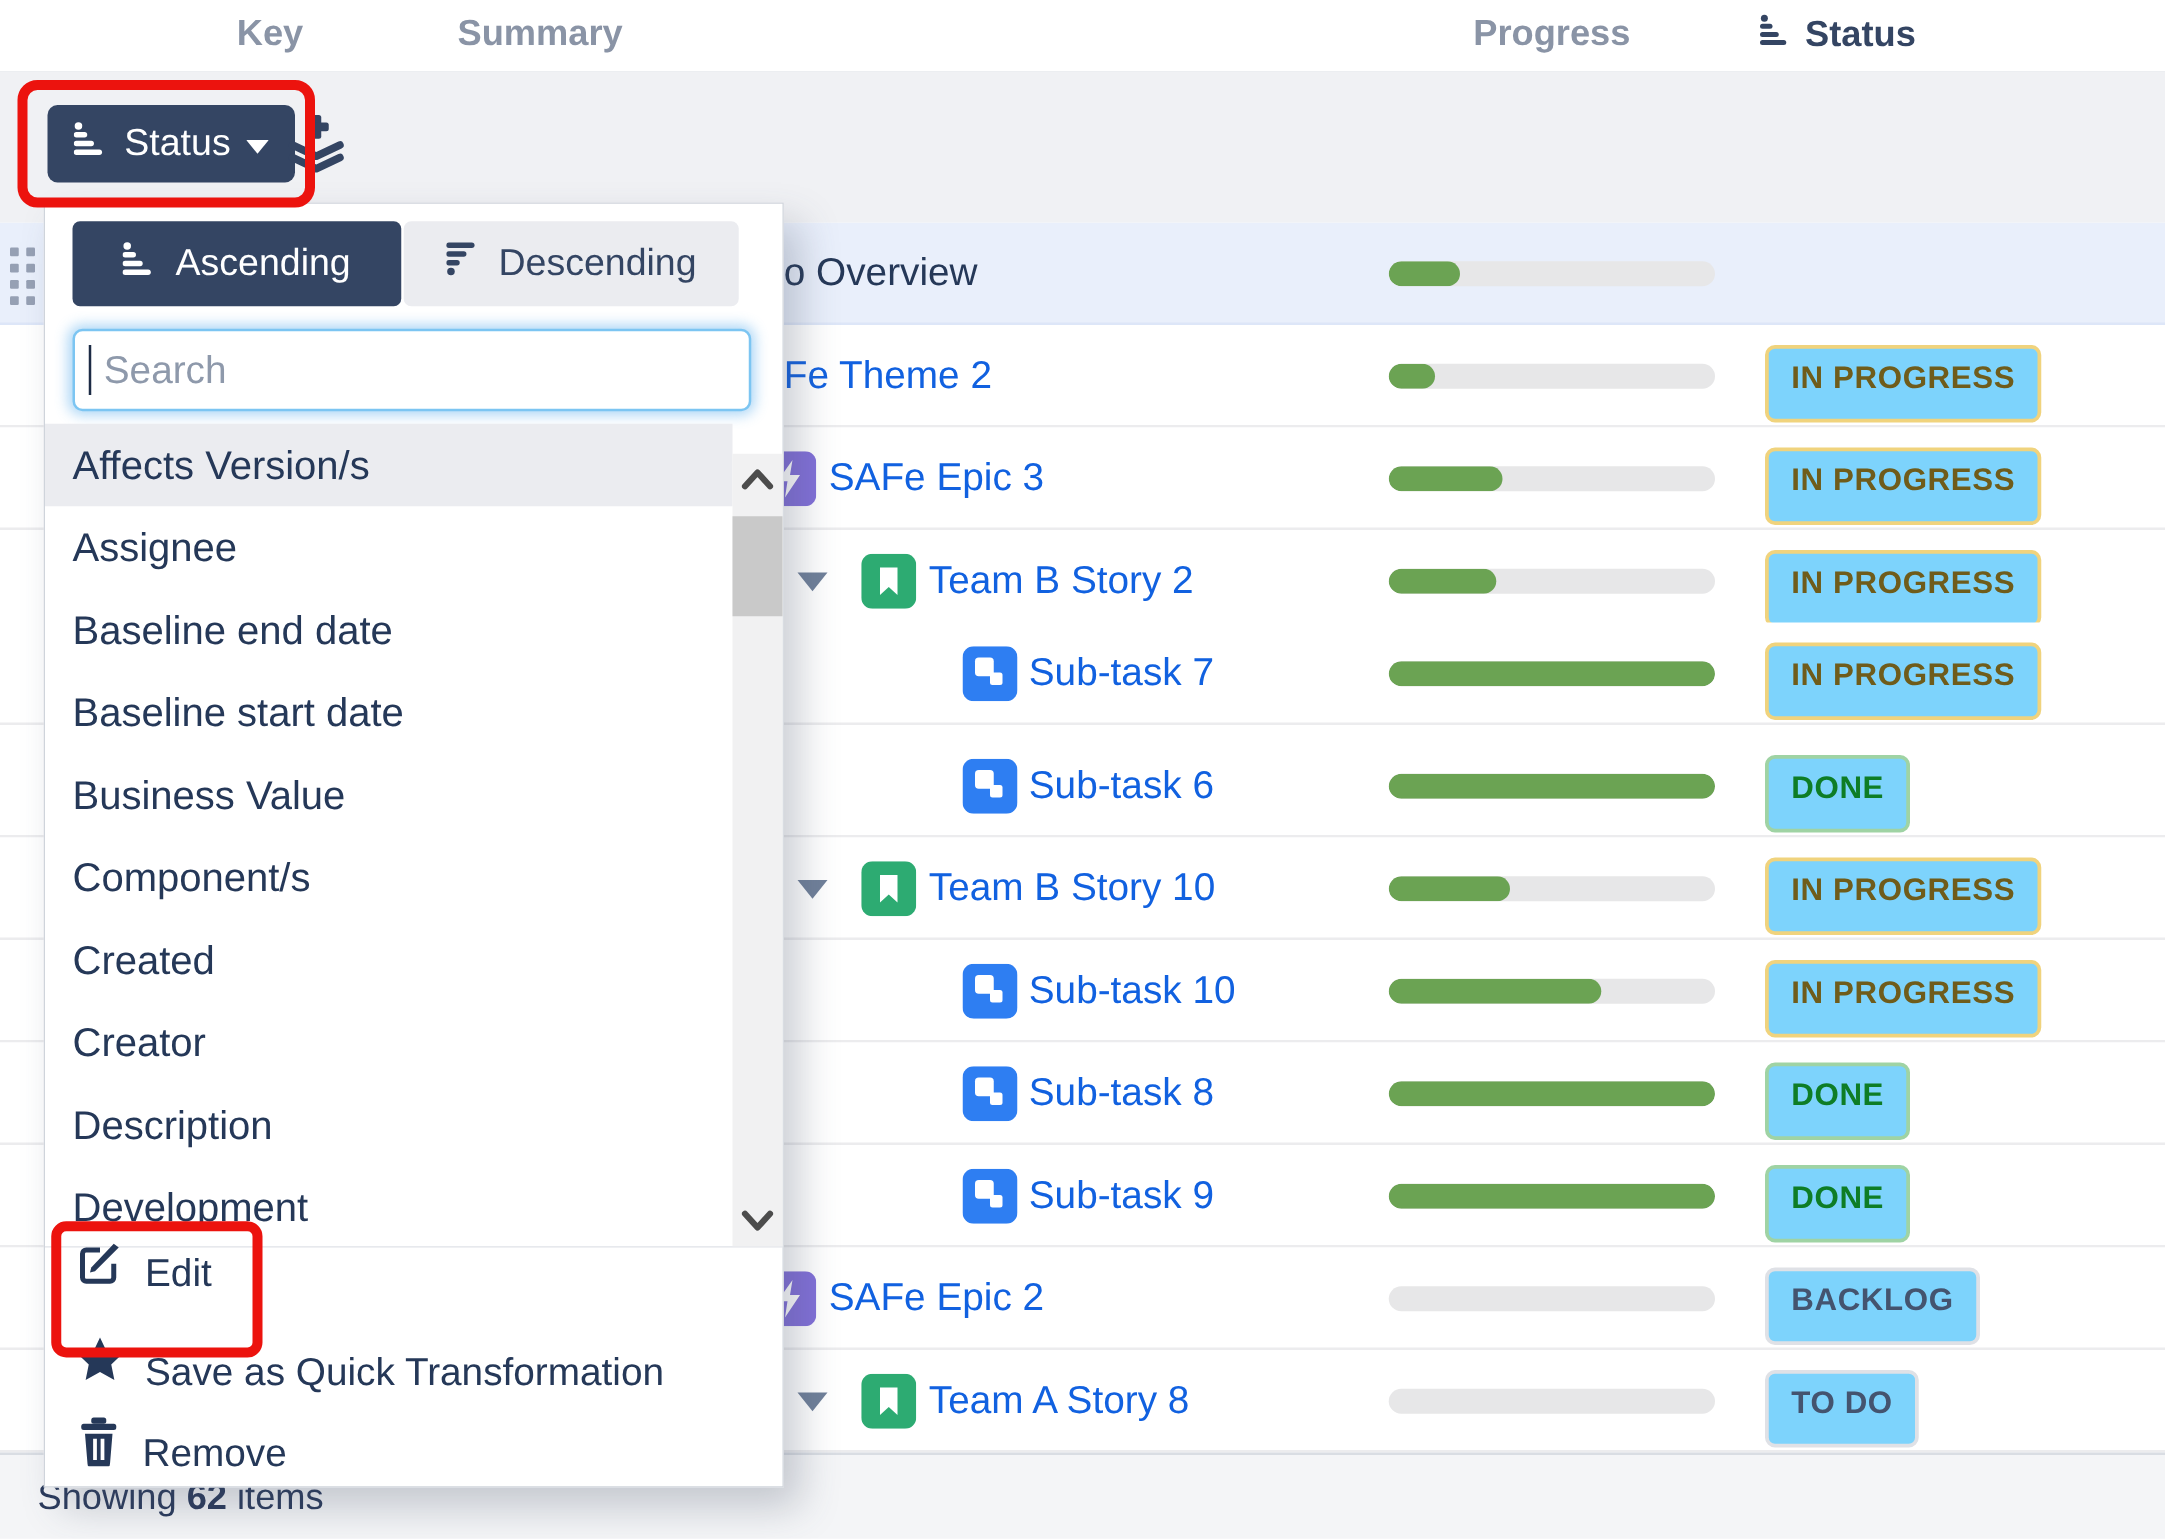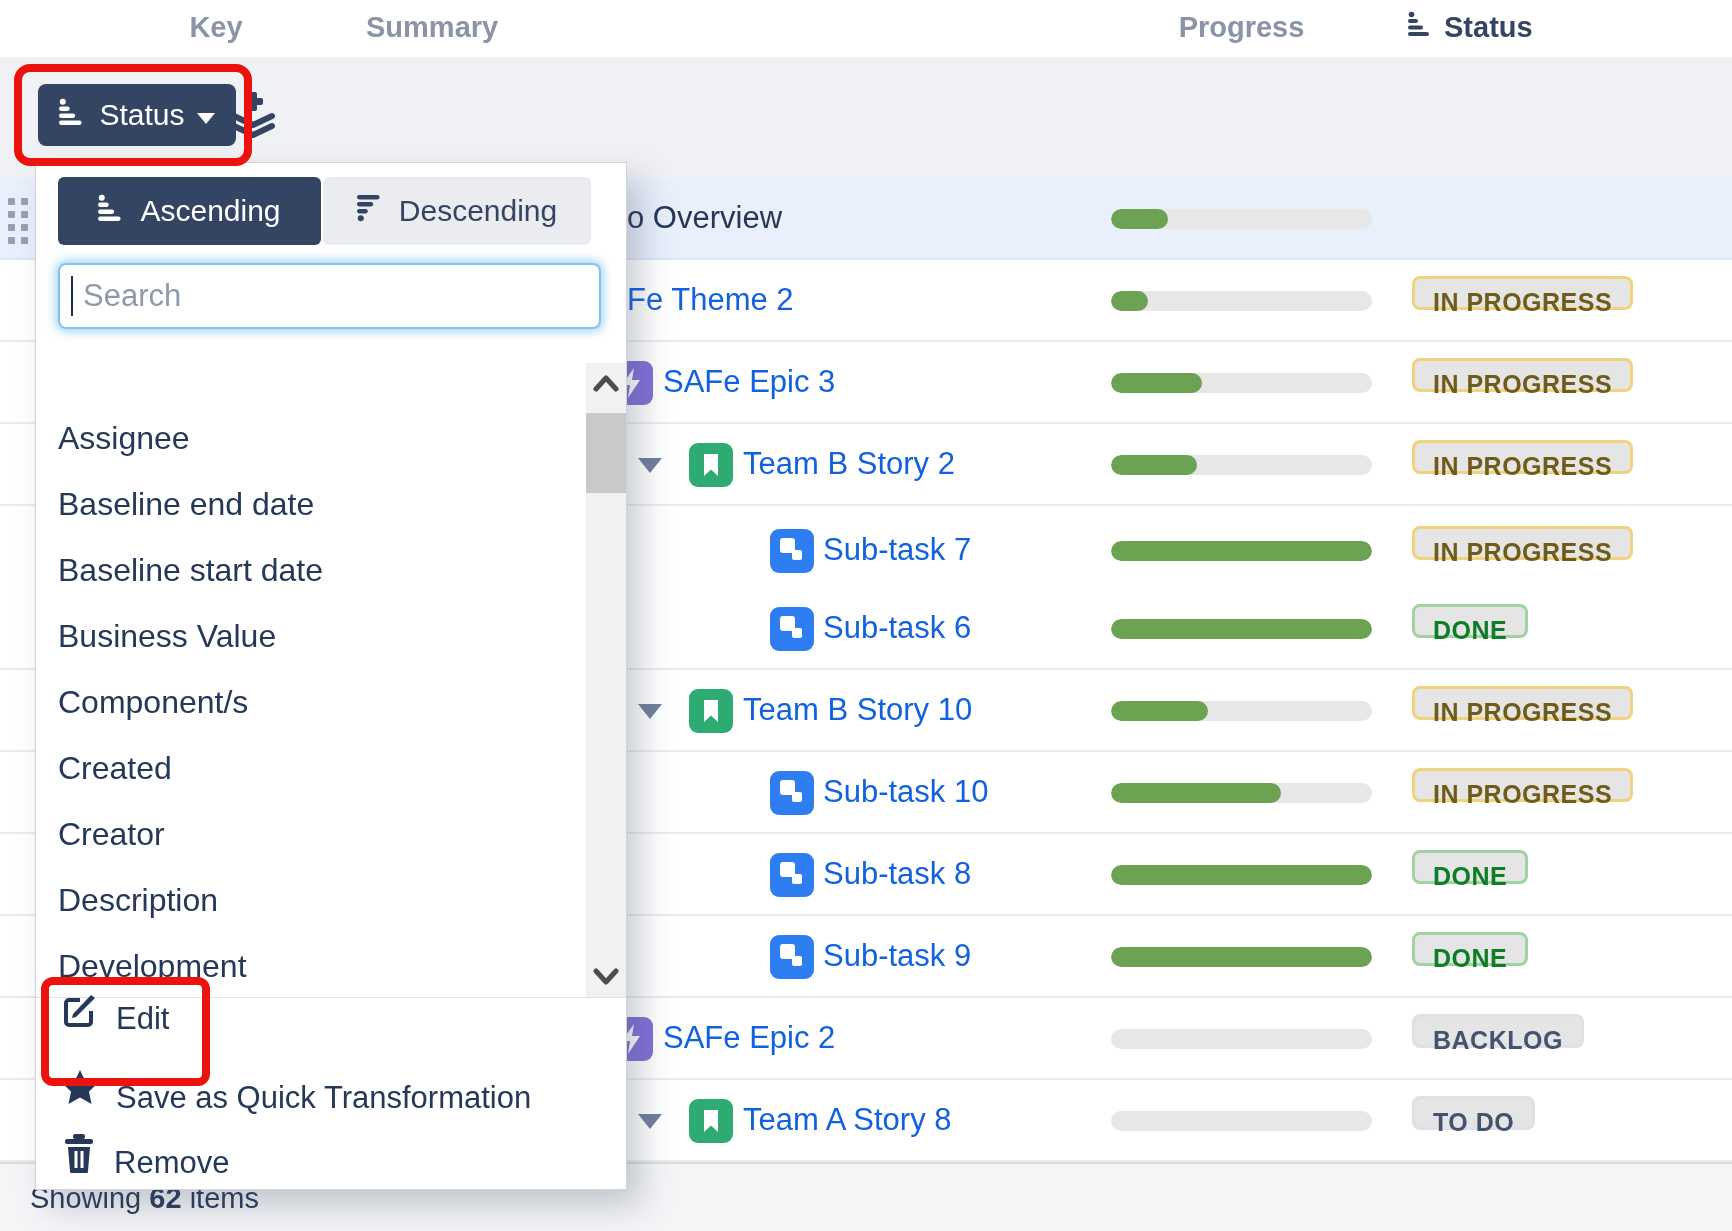--- a/index.html
+++ b/index.html
@@ -28,22 +28,22 @@
   
   .table{position:absolute;left:0;top:178px;width:1732px;z-index:1;}
   .row{position:absolute;left:0;width:1732px;height:82px;box-sizing:border-box;border-bottom:2px solid #ececee;background:#fff;}
   .row.sel{background:#e9effb;border-bottom-color:#dde6f8;}
   .row .summary{position:absolute;top:22px;font-size:31px;color:#253858;white-space:nowrap;}
   .row .summary.link{color:#1161e0;}
   .row .tri{position:absolute;top:34px;width:0;height:0;border-left:12px solid transparent;border-right:12px solid transparent;border-top:15px solid #70809a;}
   .row .ticon{position:absolute;top:19px;width:44px;height:44px;}
   .pbar{position:absolute;left:1111px;top:31px;width:261px;height:20px;border-radius:10px;background:#e7e7e8;overflow:hidden;}
   .pfill{height:100%;border-radius:10px;background:#6ba353;}
-  .badge{position:absolute;left:1412px;top:16px;height:34px;line-height:46px;box-sizing:border-box;border:3px solid;border-radius:8px;
-    background:#e5e5e5;padding:0 18px;font-size:25px;font-weight:bold;letter-spacing:.5px;white-space:nowrap;}
+  .badge{position:absolute;left:1412px;top:16px;height:62px;line-height:46px;box-sizing:border-box;border:3px solid;border-radius:8px;
+    background:#7dd3fc;padding:0 18px;font-size:25px;font-weight:bold;letter-spacing:.5px;white-space:nowrap;}
   .b-inprog{color:#6f5c1b;border-color:#f0d37d;}
   .b-done{color:#0e7d26;border-color:#9fd3a4;text-align:center;}
   .b-neutral{color:#44546f;border-color:#dfe1e6;}
   .drag-handle{position:absolute;left:8px;top:20px;width:26px;height:46px;display:grid;grid-template-columns:7px 7px;grid-auto-rows:7px;gap:6px;}
   .drag-handle i{background:#96a0b4;border-radius:1px;}
   
   .footer{position:absolute;left:0;top:1162px;width:1732px;height:69px;background:#f4f5f7;border-top:2px solid #d9dde3;z-index:2;}
   .footer-text{position:absolute;left:30px;top:18px;font-size:29px;color:#2a3a5c;}
   .footer-text b{font-weight:bold;}
   
@@ -168,21 +168,21 @@
       <div class="ticon" style="left: 689px;"><svg width="44" height="44" viewBox="0 0 44 44">
           <rect width="44" height="44" rx="9" fill="#2dab72"></rect>
           <path d="M15 11 h14 v22 l-7 -6.5 l-7 6.5 Z" fill="#fff"></path>
         </svg></div>
       <span class="summary link" style="left: 743px;">Team B Story 2</span>
       <div class="pbar">
         <div class="pfill" style="width: 33%;"></div>
       </div>
       <div class="badge b-inprog">IN PROGRESS</div>
     </div>
-    <div class="row" style="top: 332px;">
+    <div class="row" style="top: 320px;">
       <div class="ticon" style="left: 770px;"><svg width="44" height="44" viewBox="0 0 44 44">
           <rect width="44" height="44" rx="9" fill="#2e7ef2"></rect>
           <rect x="10" y="9" width="15" height="15" rx="3" fill="#fff"></rect>
           <rect x="22" y="21" width="10" height="10" rx="2" fill="#fff"></rect>
         </svg></div>
       <span class="summary link" style="left: 823px;">Sub-task 7</span>
       <div class="pbar">
         <div class="pfill" style="width: 100%;"></div>
       </div>
       <div class="badge b-inprog">IN PROGRESS</div>
@@ -305,20 +305,21 @@
     </span>
     <span>Descending</span>
   </div>
 
   <div class="search-wrap">
     <input class="search-input" type="text" placeholder="Search" style="">
     <div class="fake-caret"></div>
   </div>
 
   <div class="popover-list" id="field-list">
+      <div class="field-item hover" style="top: 8px;">Affects Version/s</div>
       <div class="field-item" style="top: 74px;">Assignee</div>
       <div class="field-item" style="top: 140px;">Baseline end date</div>
       <div class="field-item" style="top: 206px;">Baseline start date</div>
       <div class="field-item" style="top: 272px;">Business Value</div>
       <div class="field-item" style="top: 338px;">Component/s</div>
       <div class="field-item" style="top: 404px;">Created</div>
       <div class="field-item" style="top: 470px;">Creator</div>
       <div class="field-item" style="top: 536px;">Description</div>
       <div class="field-item" style="top: 602px;">Development</div>
     </div>

